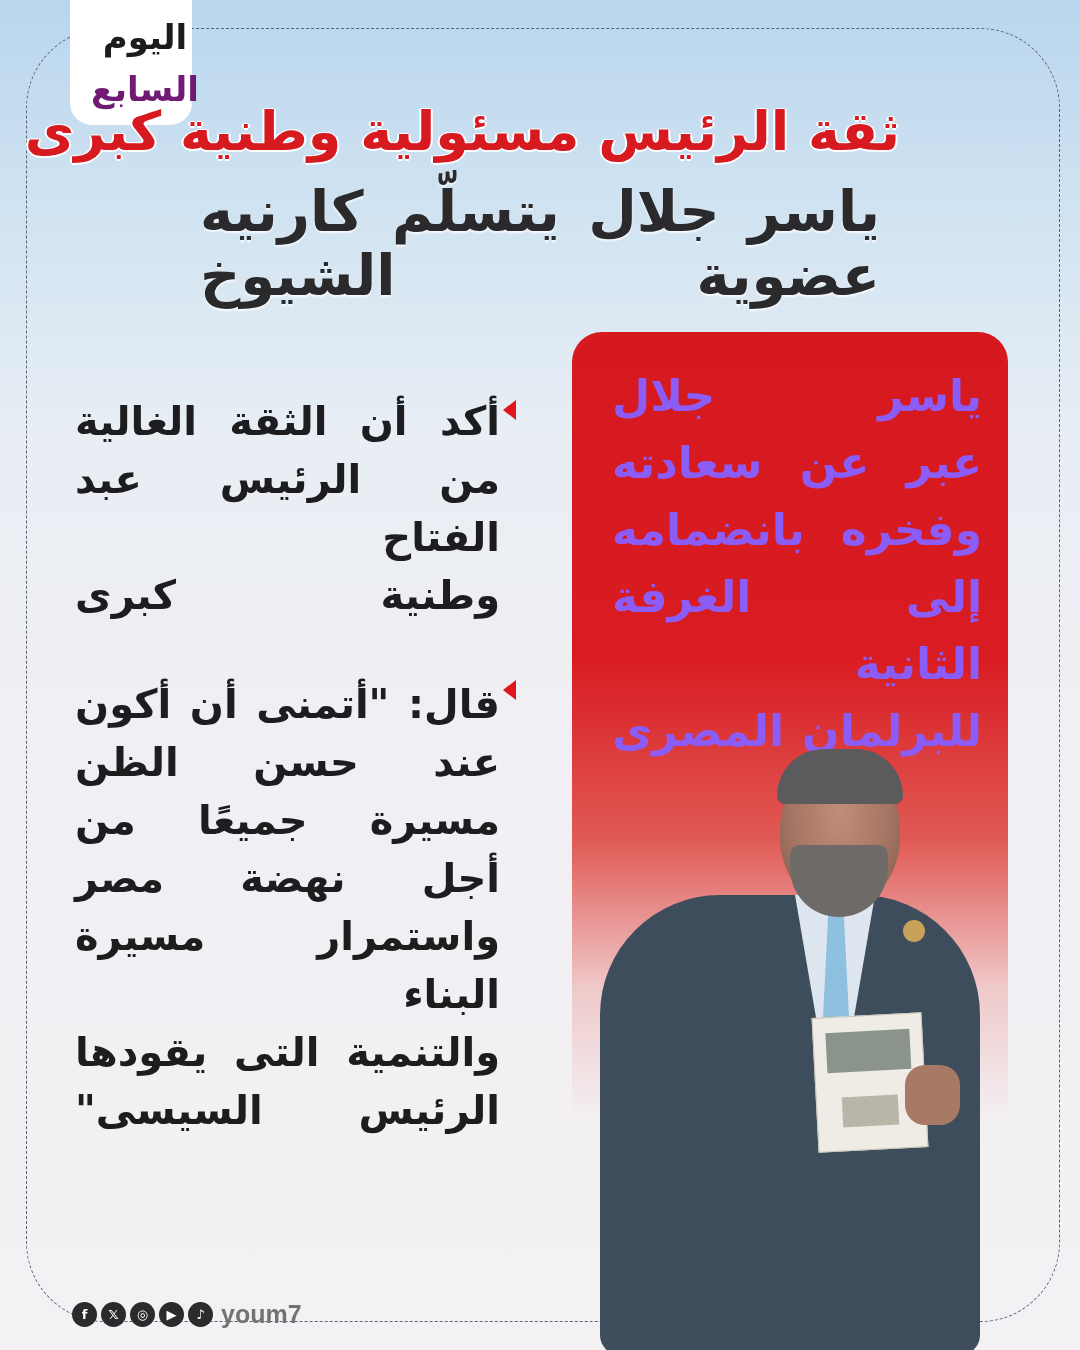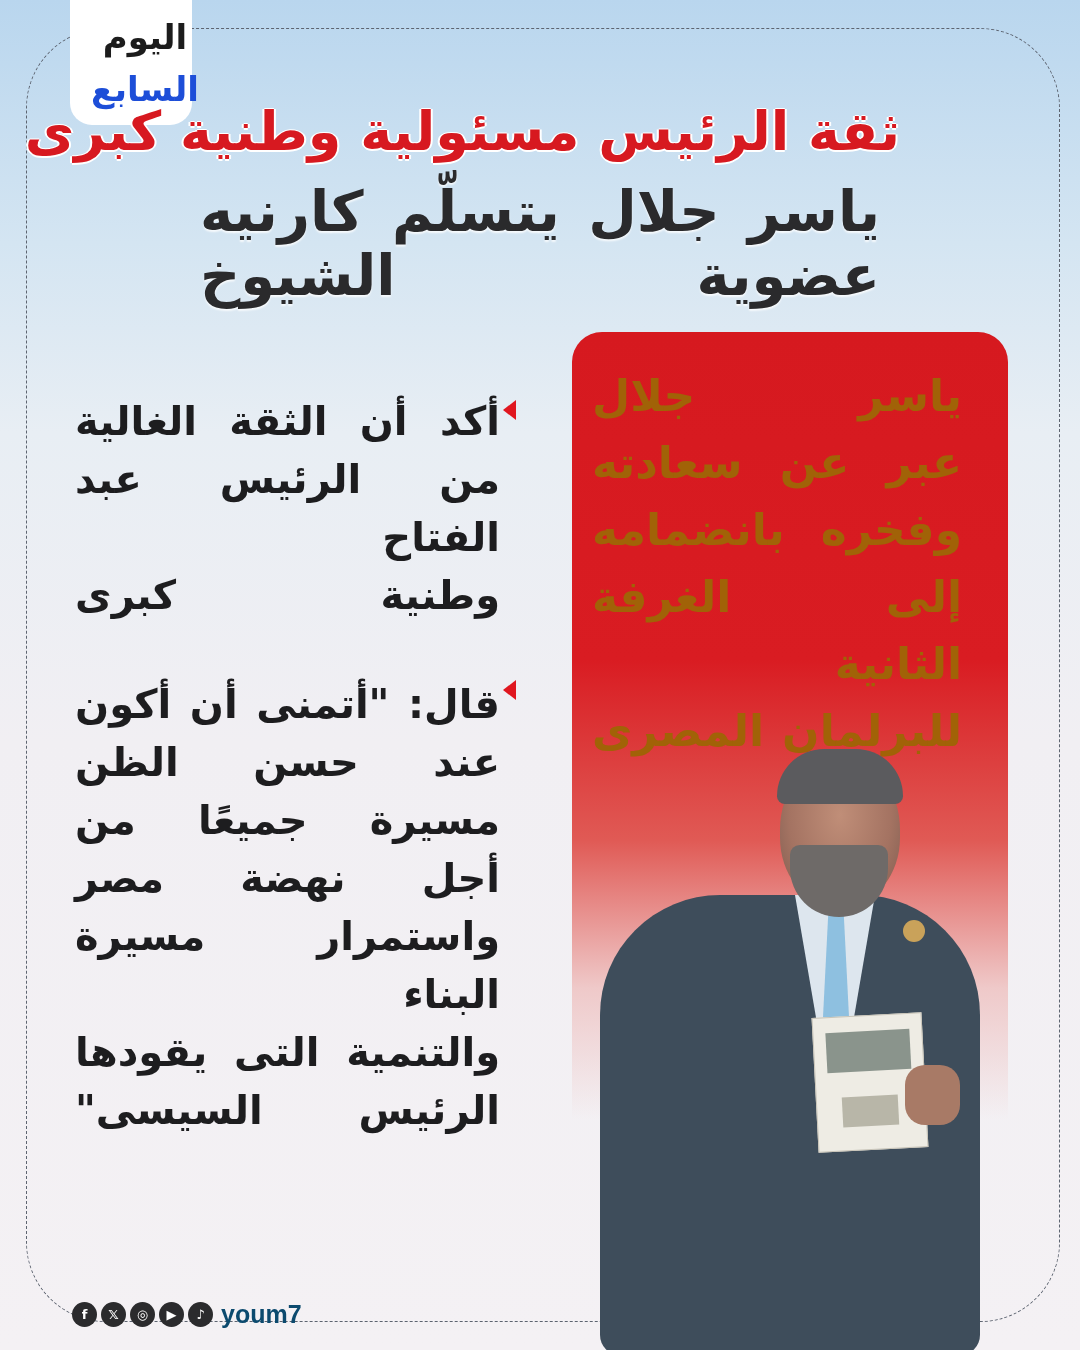--- a/index.html
+++ b/index.html
@@ -17,38 +17,38 @@
     }
     .logo {
       position: absolute; left: 70px; top: 0; width: 122px; height: 125px;
       background: #ffffff; border-radius: 0 0 22px 22px;
       display: flex; flex-direction: column; align-items: center; justify-content: center;
       font-family: "DejaVu Sans", sans-serif; font-weight: bold; line-height: 1;
       direction: rtl;
       padding-left: 28px;
     }
     .logo .l1 { font-size: 34px; color: #1c1c1c; }
-    .logo .l2 { font-size: 34px; color: #1d4ed8; margin-top: 18px; }
+    .logo .l2 { font-size: 34px; color: #701a75; margin-top: 18px; }
 
     .headline { position: absolute; right: 200px; direction: rtl; text-align: right; font-weight: bold; }
     .kicker {
       top: 100px; right: 180px; font-size: 54px; color: #d71920;
       text-shadow: 0 2px 0 #fff, 0 -1px 0 #fff, 2px 0 0 #fff, -2px 0 0 #fff;
     }
     .title { top: 180px; right: 200px; font-size: 56px; color: #2a2a2c; line-height: 64px; text-align: justify; text-align-last: justify; width: 680px;
       text-shadow: 0 2px 2px rgba(255,255,255,0.8); margin-left: 26px; }
 
     .red-panel {
       position: absolute; left: 572px; top: 332px; width: 436px; height: 820px;
       border-radius: 30px 30px 0 0;
       background: linear-gradient(180deg, #d6191f 0%, #d91c22 40%, #e05a55 62%, #efc9c9 80%, rgba(244,241,244,0) 96%);
     }
     .panel-text {
-      position: absolute; left: 592px; top: 362px; width: 370px;
-      direction: rtl; color: #a16207; font-weight: bold; font-size: 44px; line-height: 67px;
+      position: absolute; left: 612px; top: 362px; width: 370px;
+      direction: rtl; color: #8b5cf6; font-weight: bold; font-size: 44px; line-height: 67px;
       text-align: justify; text-align-last: justify;
     }
 
     .photo {
       position: absolute; left: 585px; top: 715px; width: 400px; height: 635px;
     }
     .head { position:absolute; left:195px; top:40px; width:120px; height:150px; border-radius:50% 50% 45% 45%; background: radial-gradient(ellipse at 50% 40%, #c08e78 0%, #a47362 60%, #7a5a4f 100%); }
     .hair { position:absolute; left:192px; top:34px; width:126px; height:55px; border-radius:60px 60px 10px 10px; background:#5b5b5e; }
     .beard { position:absolute; left:205px; top:130px; width:98px; height:72px; border-radius: 10px 10px 50px 50px; background:#6e6a68; }
     .torso { position:absolute; left:15px; top:180px; width:380px; height:460px; border-radius: 120px 120px 20px 20px; background:#3e4d5b; }
@@ -77,21 +77,21 @@
     .social {
       position: absolute; left: 72px; top: 1300px; height: 28px;
       display: flex; align-items: center; gap: 4px; direction: ltr;
     }
     .social .ico {
       width: 25px; height: 25px; border-radius: 50%; background: #2b2b2d; color: #fff;
       display: flex; align-items: center; justify-content: center;
       font-family: "DejaVu Sans", sans-serif; font-weight: bold; font-size: 13px; line-height: 1;
     }
     .social .brand {
-      font-family: "Liberation Sans", sans-serif; font-weight: bold; font-size: 25px; color: #0c4a6e; margin-left: 4px; text-align: right;
+      font-family: "Liberation Sans", sans-serif; font-weight: bold; font-size: 25px; color: #737373; margin-left: 4px; text-align: right;
     }
   </style>
 </head>
 <body>
 
 <div class="frame"></div>
 
 <div class="logo">
   <div class="l1">اليوم</div>
   <div class="l2">السابع</div>

